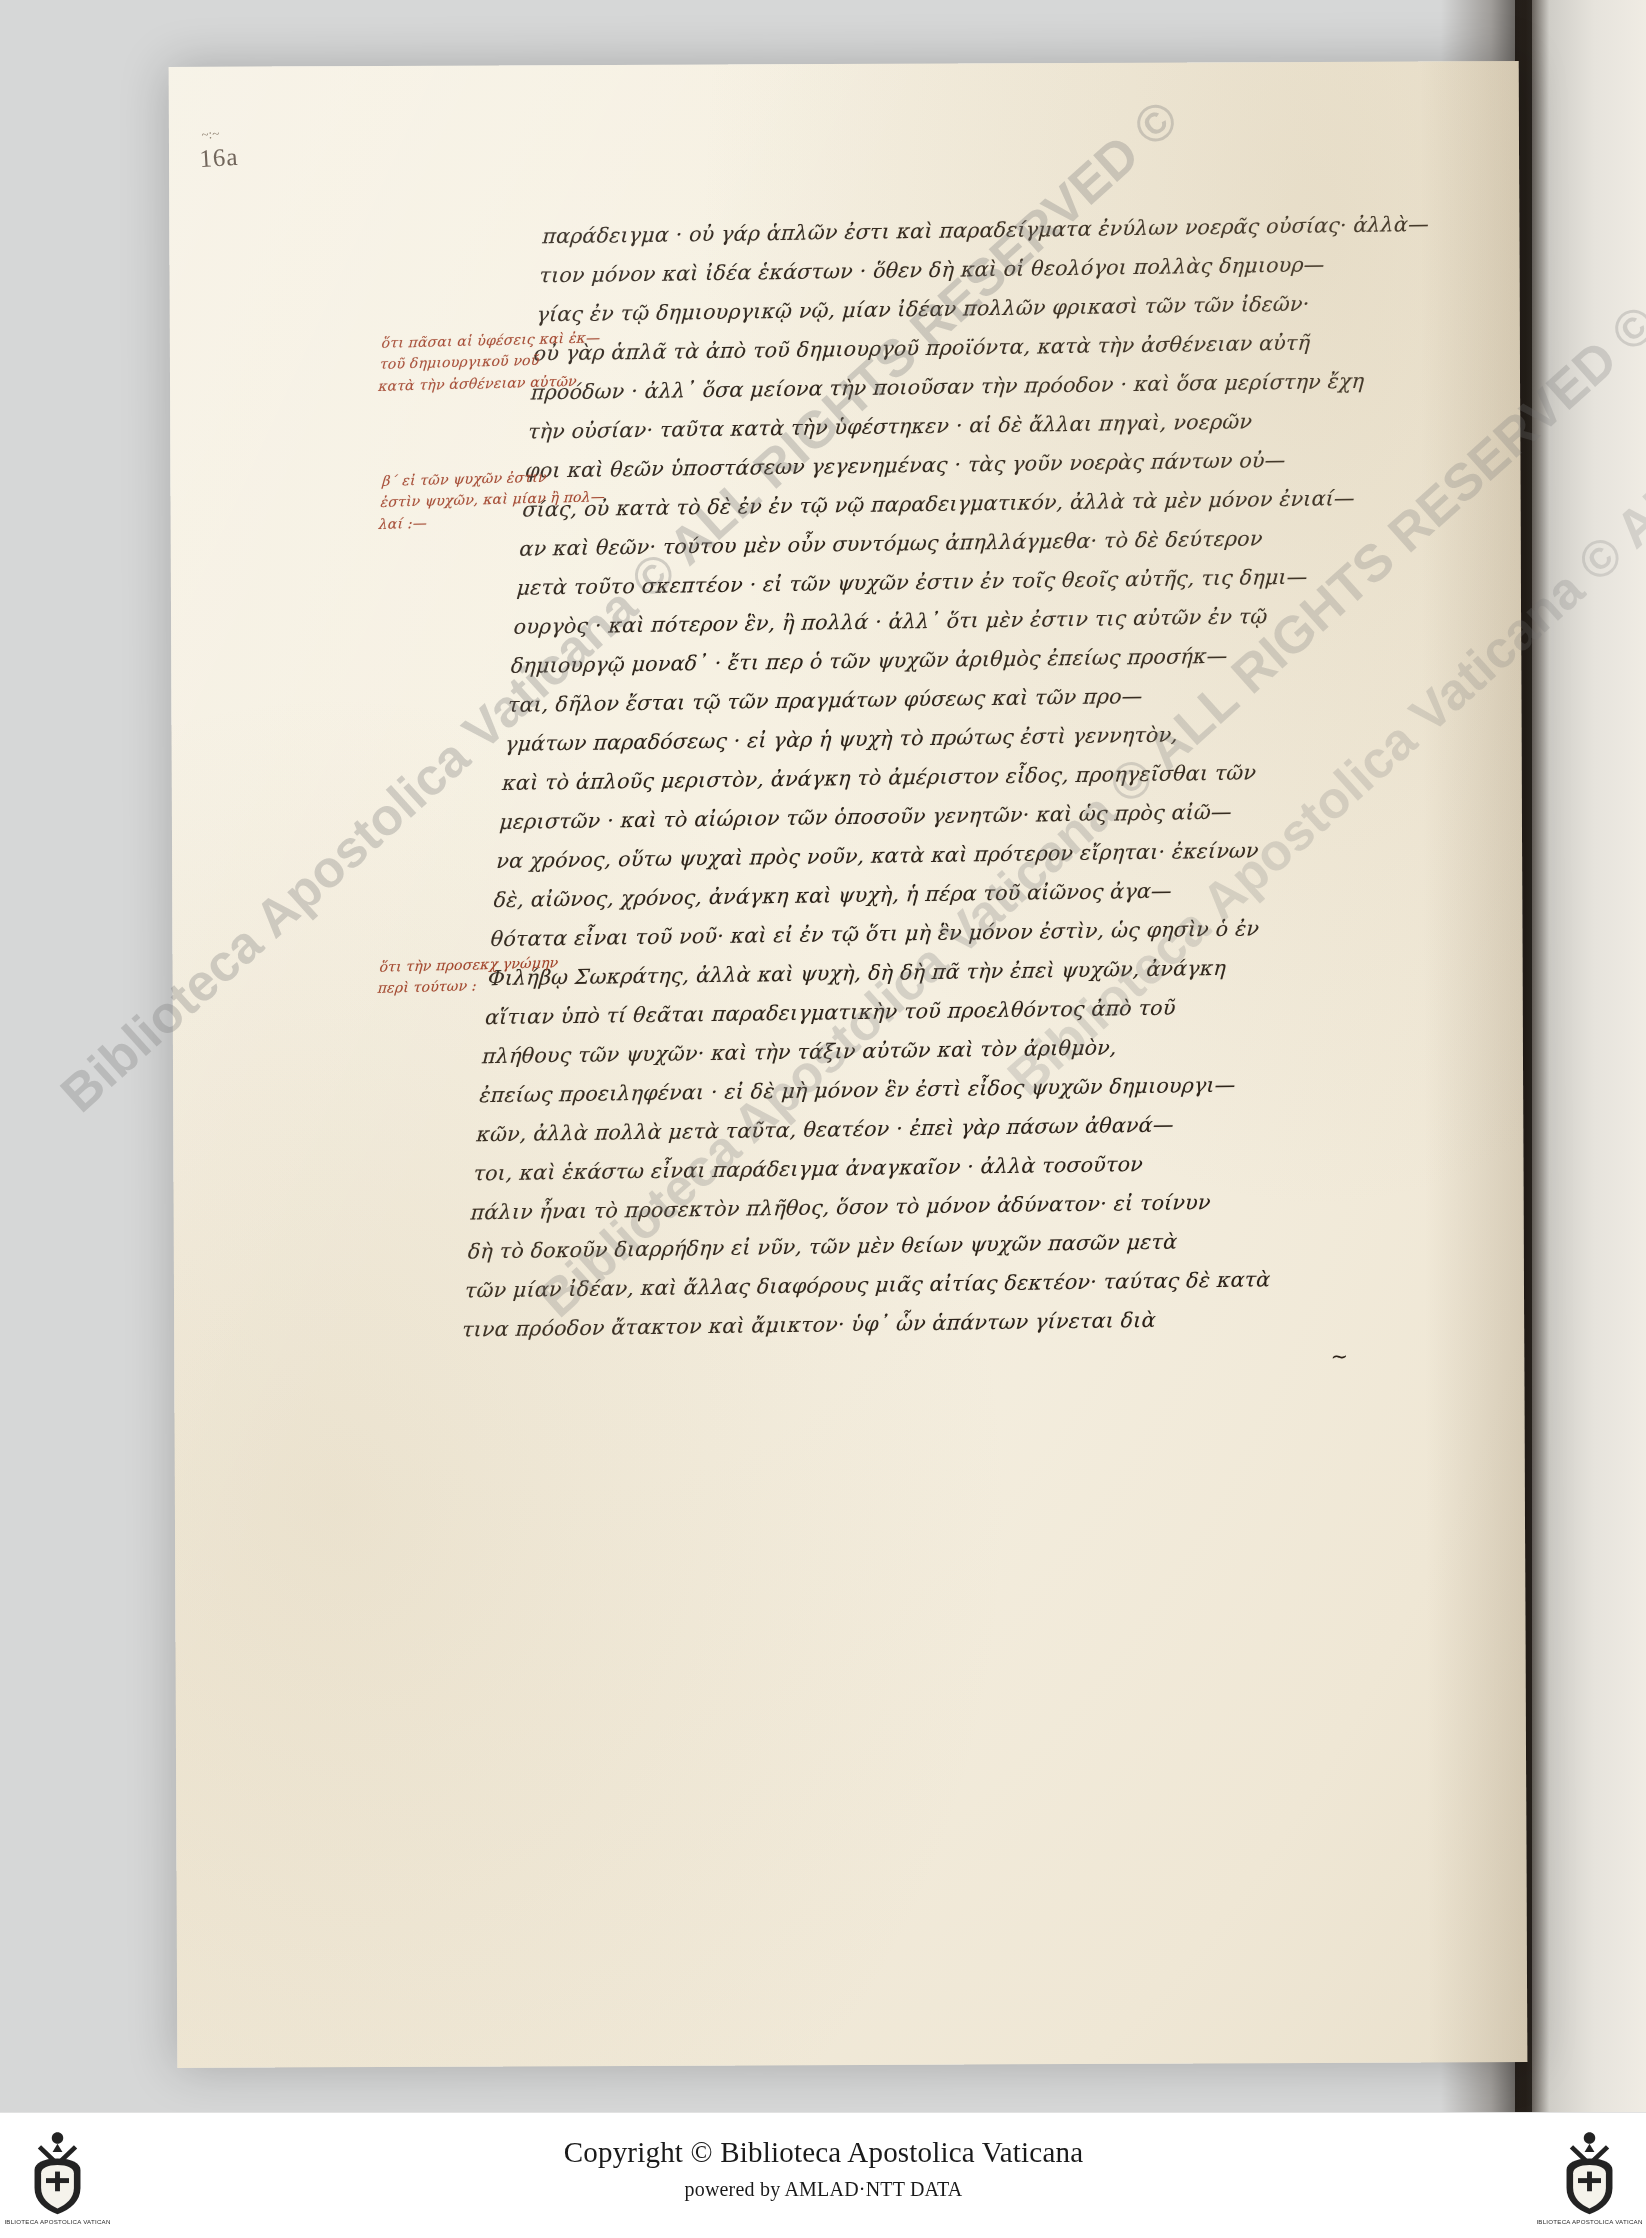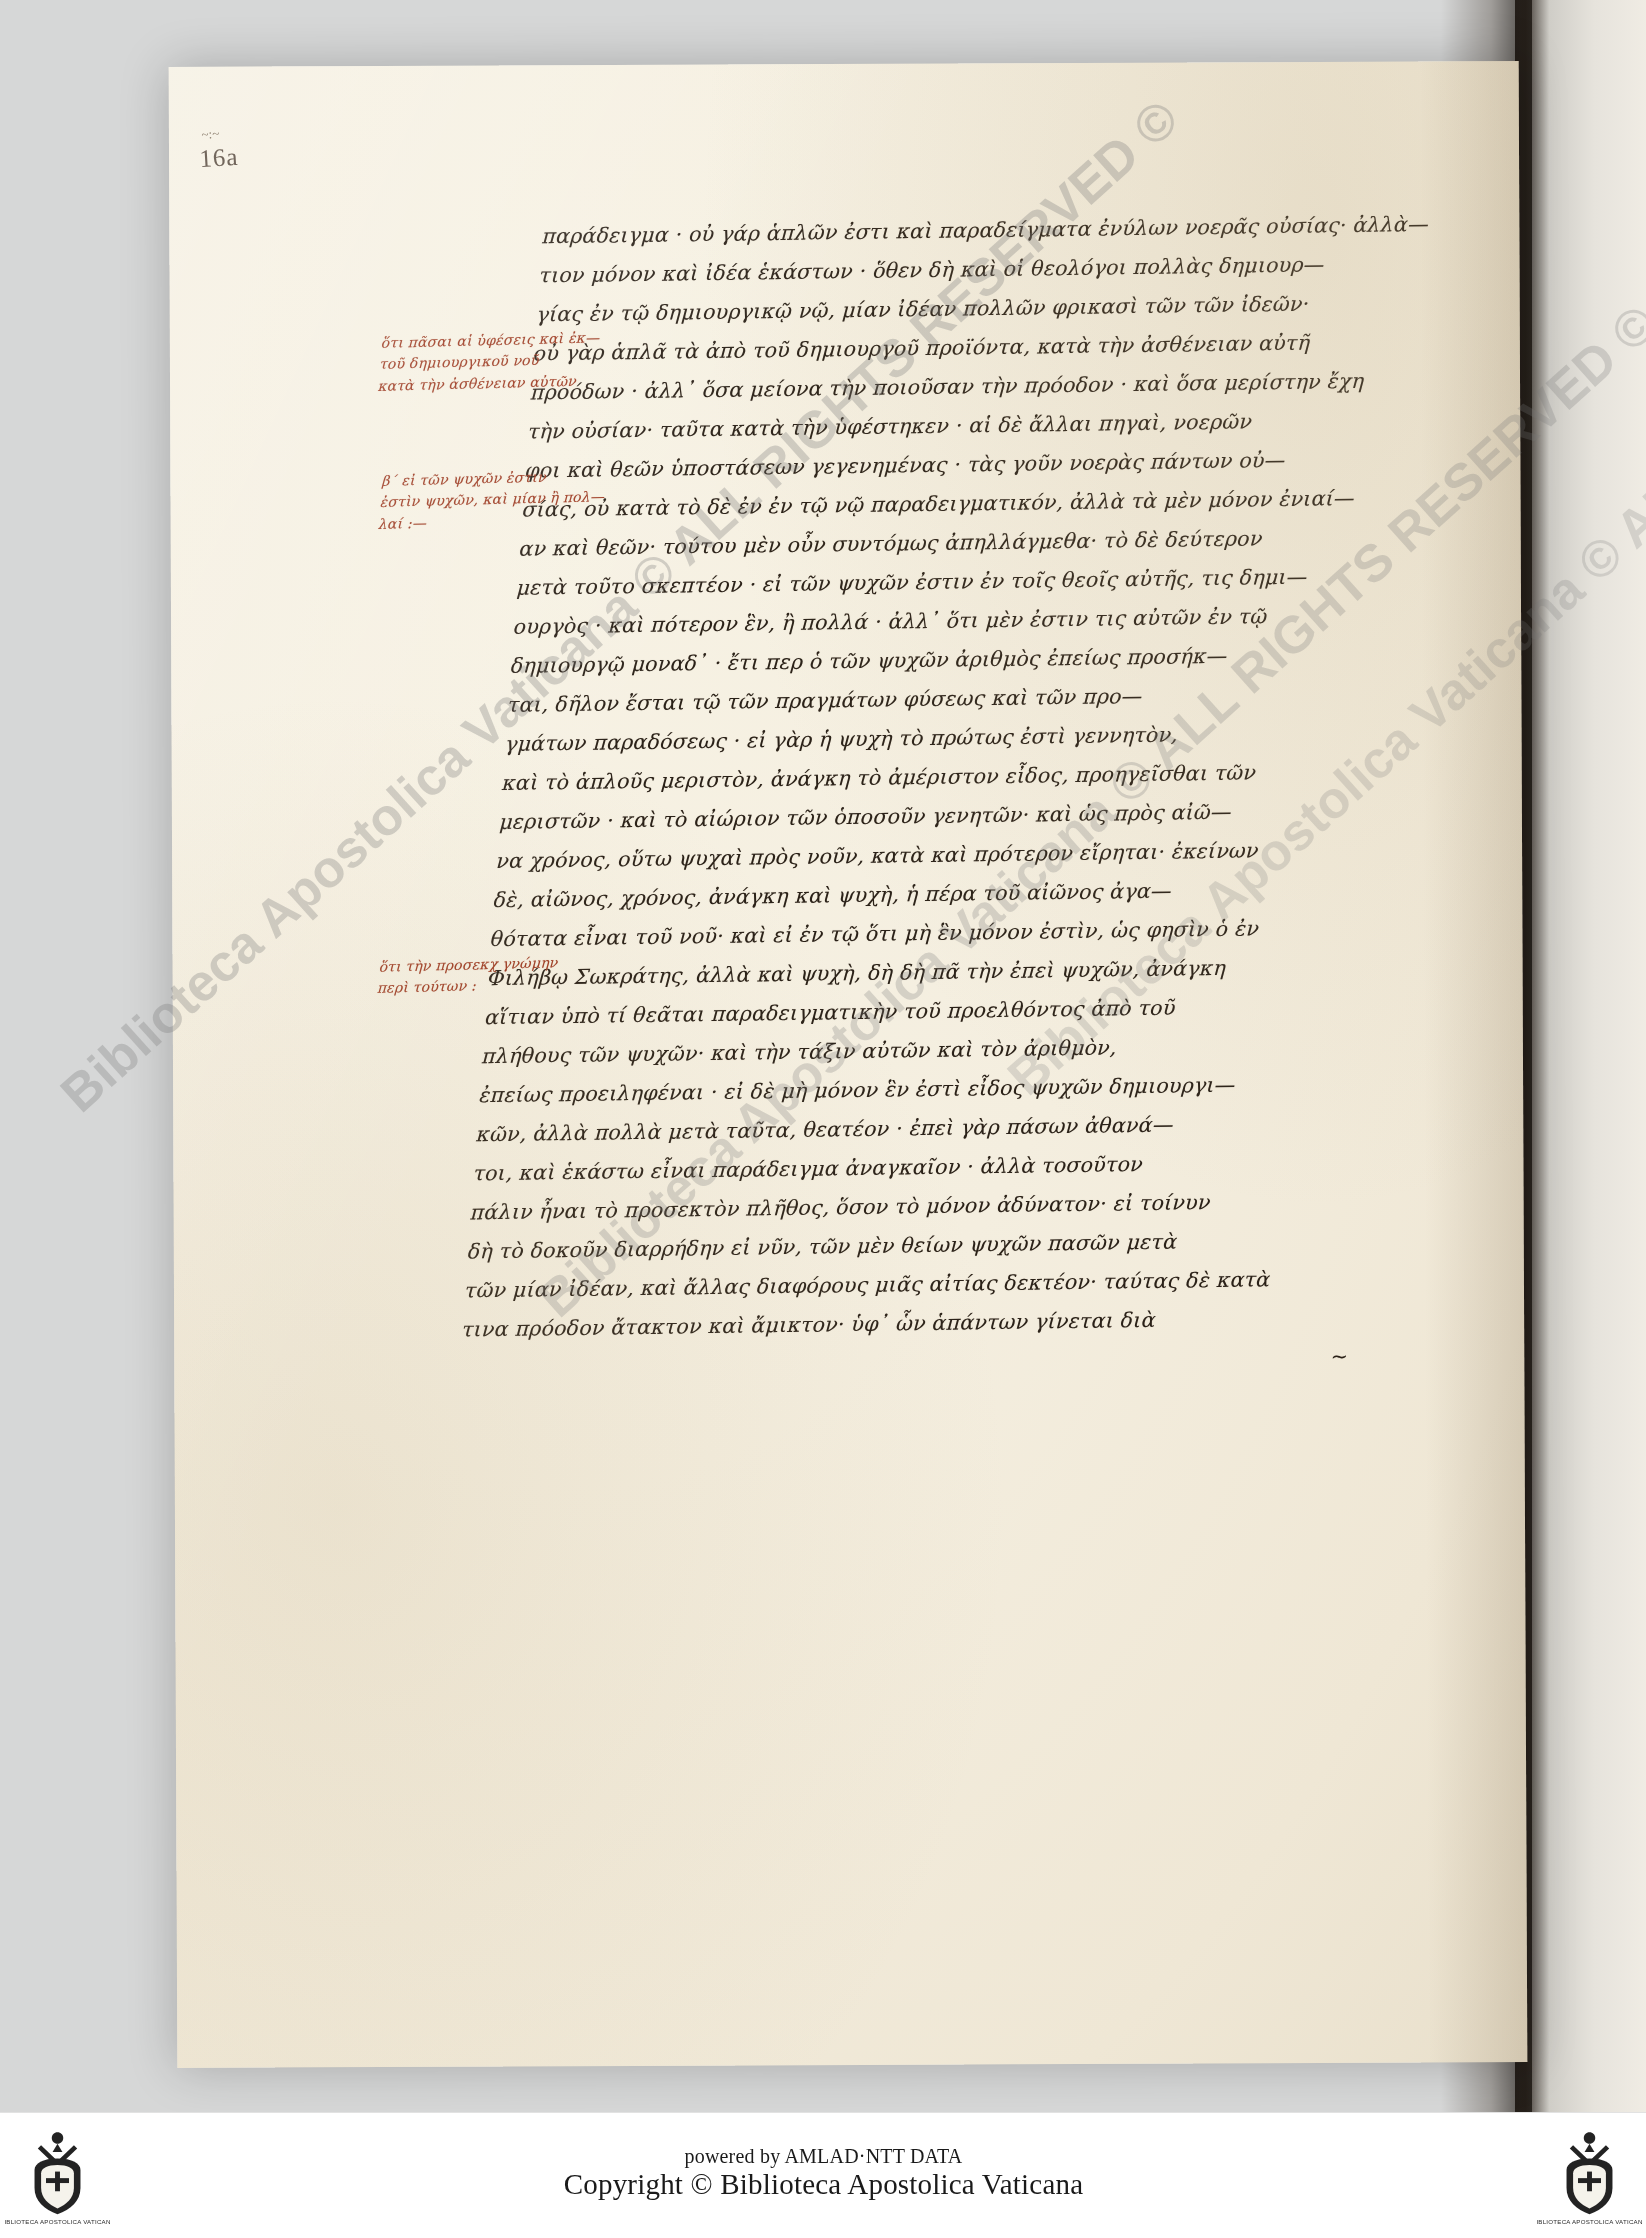--- a/index.html
+++ b/index.html
@@ -300,22 +300,22 @@
     </div>
 
     <div class="wm" id="wm-1">Biblioteca Apostolica Vaticana © ALL RIGHTS RESERVED ©</div>
     <div class="wm" id="wm-2">Biblioteca Apostolica Vaticana © ALL RIGHTS RESERVED ©</div>
     <div class="wm" id="wm-3">Biblioteca Apostolica Vaticana © ALL RIGHTS RESERVED ©</div>
 
   </div>
 
   <div id="footer">
     <div id="footer-text">
+      <div id="footer-copyright">Copyright © Biblioteca Apostolica Vaticana</div>
       <div id="footer-powered">powered by AMLAD·NTT DATA</div>
-      <div id="footer-copyright">Copyright © Biblioteca Apostolica Vaticana</div>
     </div>
   </div>
 
   <div class="crest" id="crest-left">
     <svg width="105" height="105" viewBox="0 0 128 128" aria-hidden="true">
       <g fill="#111">
         <path d="M64 10 C60 10 57 13 57 17 C57 21 60 24 64 24 C68 24 71 21 71 17 C71 13 68 10 64 10 Z"></path>
         <path d="M64 24 L58 34 L70 34 Z"></path>
         <path d="M40 30 L44 26 L86 66 L82 70 Z"></path>
         <path d="M88 30 L84 26 L42 66 L46 70 Z"></path>

